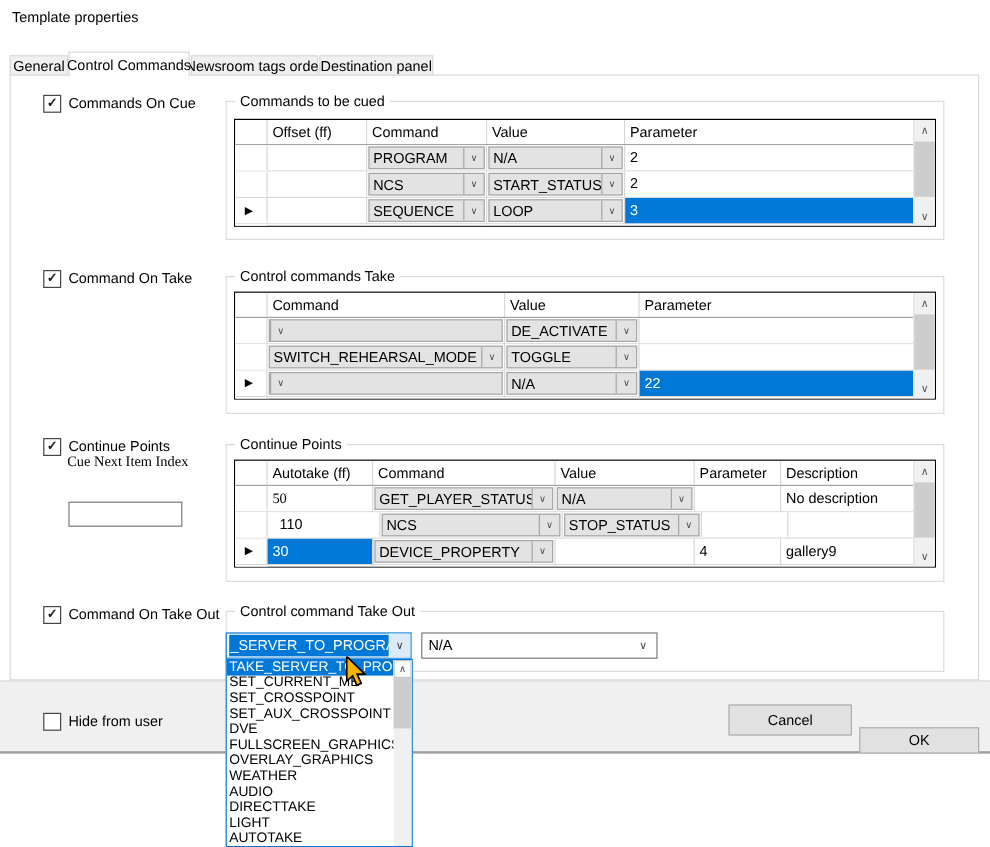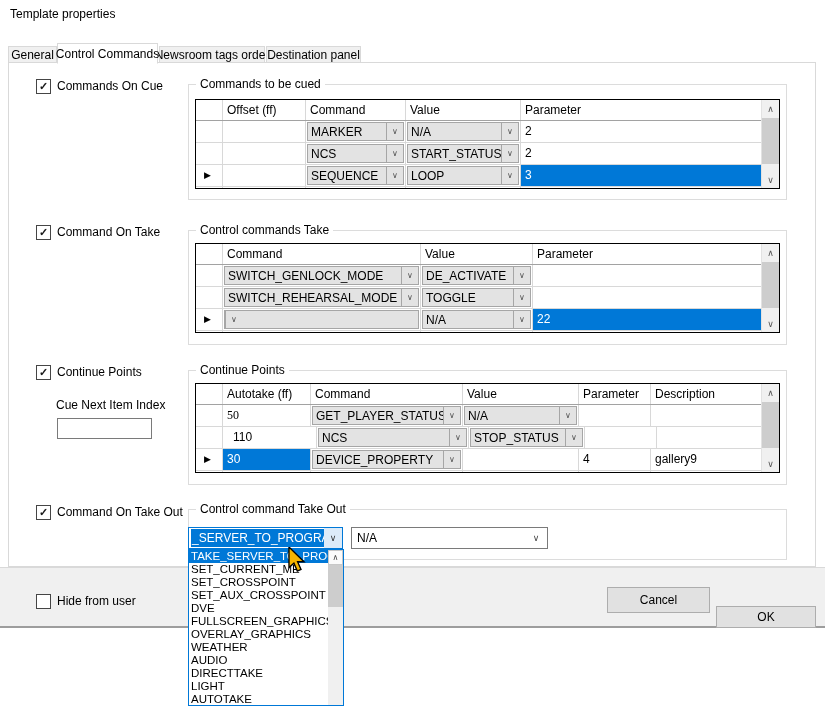--- a/index.html
+++ b/index.html
@@ -106,21 +106,21 @@
       <div class="g-hcell" style="width: 83px;">Offset (ff)</div>
       <div class="g-hcell" style="width: 100px;">Command</div>
       <div class="g-hcell" style="width: 115px;">Value</div>
       <div class="g-hcell" style="width: 241px;">Parameter</div>
     </div>
     <div class="g-row">
       <div class="g-cell selcol" style="width: 27px;"></div>
       <div class="g-cell tx" style="width: 83px;"></div>
       <div class="g-cell dd" style="width: 100px;">
         <div class="ddbox">
-          <span class="t">MARKER</span>
+          <span class="t">PROGRAM</span>
           <span class="ddbtn">∨</span>
         </div>
       </div>
       <div class="g-cell dd" style="width: 115px;">
         <div class="ddbox">
           <span class="t">N/A</span>
           <span class="ddbtn">∨</span>
         </div>
       </div>
       <div class="g-cell tx" style="width: 241px;">2</div>
@@ -194,21 +194,20 @@
     <div class="g-head">
       <div class="g-hcell" style="width: 27px;"></div>
       <div class="g-hcell" style="width: 198px;">Command</div>
       <div class="g-hcell" style="width: 112px;">Value</div>
       <div class="g-hcell" style="width: 229px;">Parameter</div>
     </div>
     <div class="g-row">
       <div class="g-cell selcol" style="width: 27px;"></div>
       <div class="g-cell dd" style="width: 198px;">
         <div class="ddbox">
-          <span class="t">SWITCH_GENLOCK_MODE</span>
           <span class="ddbtn">∨</span>
         </div>
       </div>
       <div class="g-cell dd" style="width: 112px;">
         <div class="ddbox">
           <span class="t">DE_ACTIVATE</span>
           <span class="ddbtn">∨</span>
         </div>
       </div>
       <div class="g-cell tx" style="width: 229px;"></div>
@@ -264,21 +263,21 @@
       <span class="sar up">∧</span>
       <span class="thumb"></span>
       <span class="sar dn">∨</span>
     </div>
   </div>
 
 <div class="abs cb" style="left:36px;top:365px;">
   <span class="box on"></span>
   <span class="lbl">Continue Points</span>
 </div>
-<div class="abs" style="left:56px;top:398px;z-index:3;">Cue Next Item Index</div>
+<div class="abs" style="left:56px;top:377px;z-index:3;font-family:Liberation Serif, serif;">Cue Next Item Index</div>
 <input class="abs tinput" style="left: 57px; top: 418px; width: 95px; height: 21px; z-index: 3;" value="">
 <div class="abs group" style="left:188px;top:370px;width:599px;height:115px;">
   <span class="cap">Continue Points</span>
 </div>
 <div class="abs grid" style="left:195px;top:383px;width:585px;height:90px;">
     <div class="g-head">
       <div class="g-hcell" style="width: 27px;"></div>
       <div class="g-hcell" style="width: 88px;">Autotake (ff)</div>
       <div class="g-hcell" style="width: 152px;">Command</div>
       <div class="g-hcell" style="width: 116px;">Value</div>
@@ -294,20 +293,21 @@
           <span class="ddbtn">∨</span>
         </div>
       </div>
       <div class="g-cell dd" style="width: 116px;">
         <div class="ddbox">
           <span class="t">N/A</span>
           <span class="ddbtn">∨</span>
         </div>
       </div>
       <div class="g-cell tx" style="width: 72px;"></div>
+      <div class="g-cell tx" style="width: 111px;">No description</div>
     </div>
     <div class="g-row">
       <div class="g-cell selcol" style="width: 27px;"></div>
       <div class="g-cell tx" style="width: 88px; margin-left: 6px;">110</div>
       <div class="g-cell dd" style="width: 152px;">
         <div class="ddbox">
           <span class="t">NCS</span>
           <span class="ddbtn">∨</span>
         </div>
       </div>

